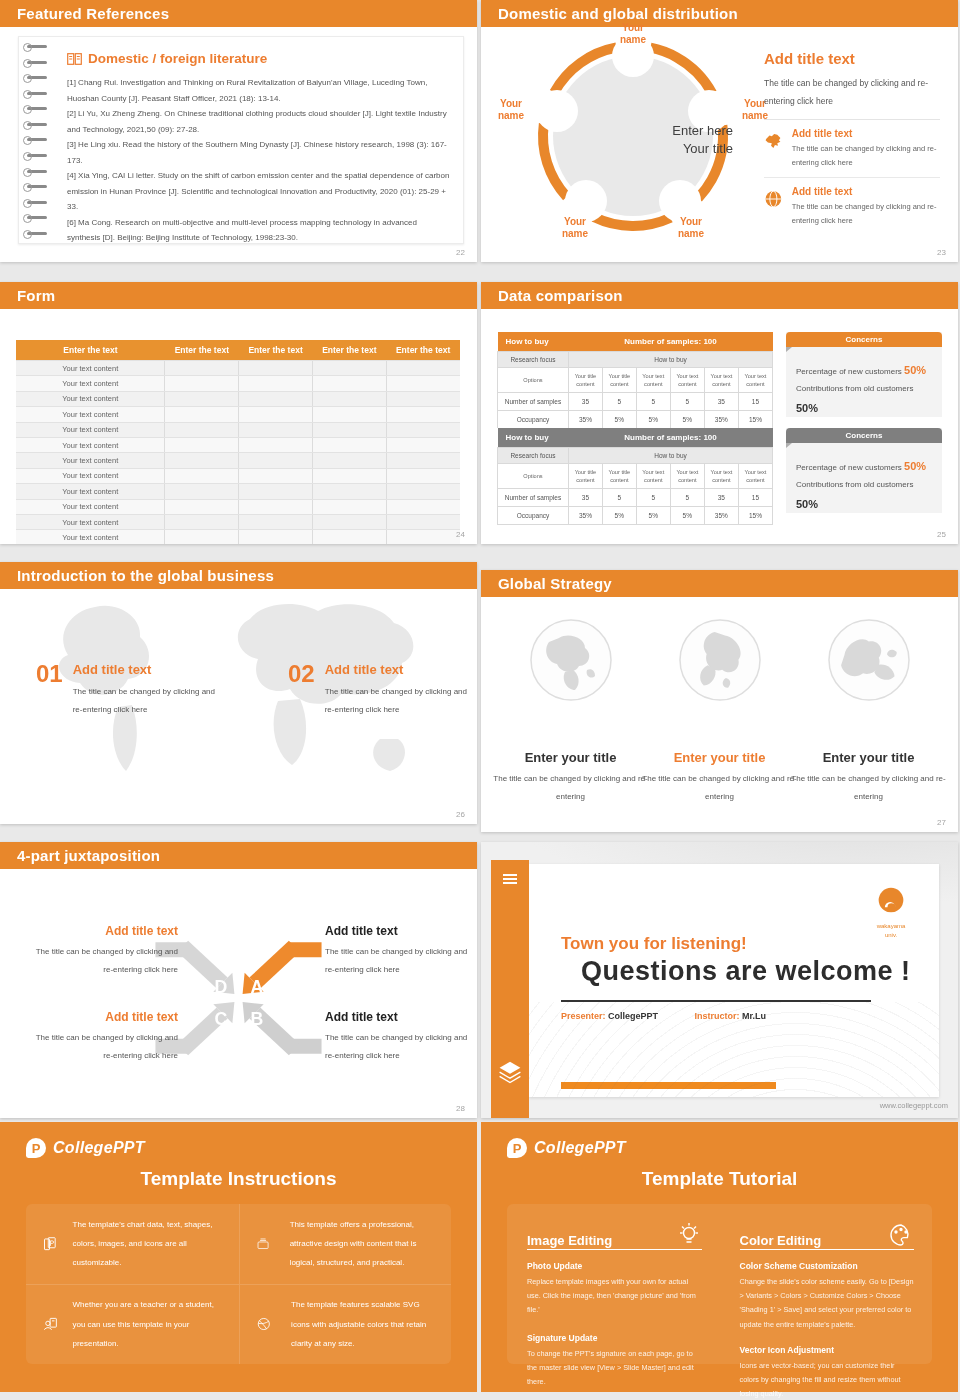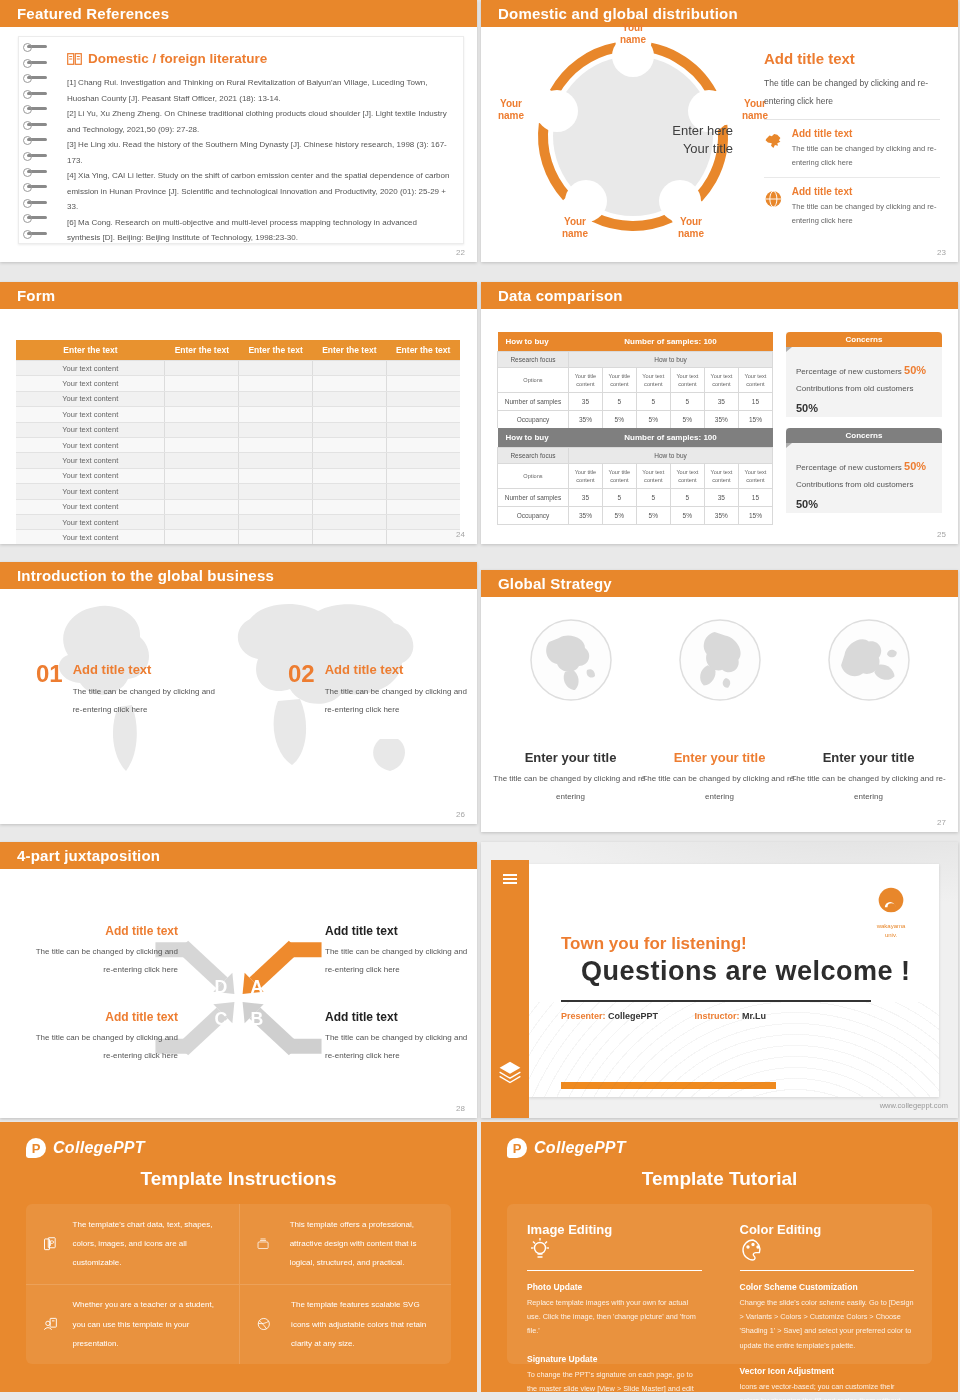--- a/index.html
+++ b/index.html
@@ -101,21 +101,21 @@
   .p-logo-name{font-size:16px;font-weight:bold;font-style:italic;letter-spacing:.3px;}
   .p-title{position:absolute;left:0;right:0;top:46px;text-align:center;font-size:19px;font-weight:bold;}
   .p-card{position:absolute;left:26px;right:26px;top:82px;bottom:28px;background:rgba(255,255,255,.08);border-radius:6px;}
   .ins-grid{display:grid;grid-template-columns:1fr 1fr;height:100%;}
   .ins-item{display:flex;gap:13px;align-items:center;padding:10px 16px;}
   .ins-item.bt{border-top:1px solid rgba(255,255,255,.14);}
   .ins-item.bl{border-left:1px solid rgba(255,255,255,.14);gap:20px;}
   .ins-txt{font-size:8px;line-height:2.4;color:#fff;}
   .tut-cols{display:flex;height:100%;}
   .tut-col{flex:1;padding:18px 18px 0 20px;}
-  .tut-head{display:flex;align-items:flex-start;justify-content:space-between;border-bottom:1px solid #fff;padding-bottom:7px;margin-bottom:11px;flex-direction:column;}
+  .tut-head{display:flex;align-items:flex-end;justify-content:space-between;border-bottom:1px solid #fff;padding-bottom:1px;margin-bottom:11px;}
   .tut-head .t{font-size:13px;font-weight:bold;}
   .tut-sub{font-size:8.5px;font-weight:bold;margin:9px 0 4px 0;}
   .tut-body{font-size:7.3px;line-height:1.95;color:rgba(255,255,255,.88);}
 </style>
 </head>
 <body>
 
 <div class="canvas">
 
   <div class="slide h262" style="left:0;top:0;">

